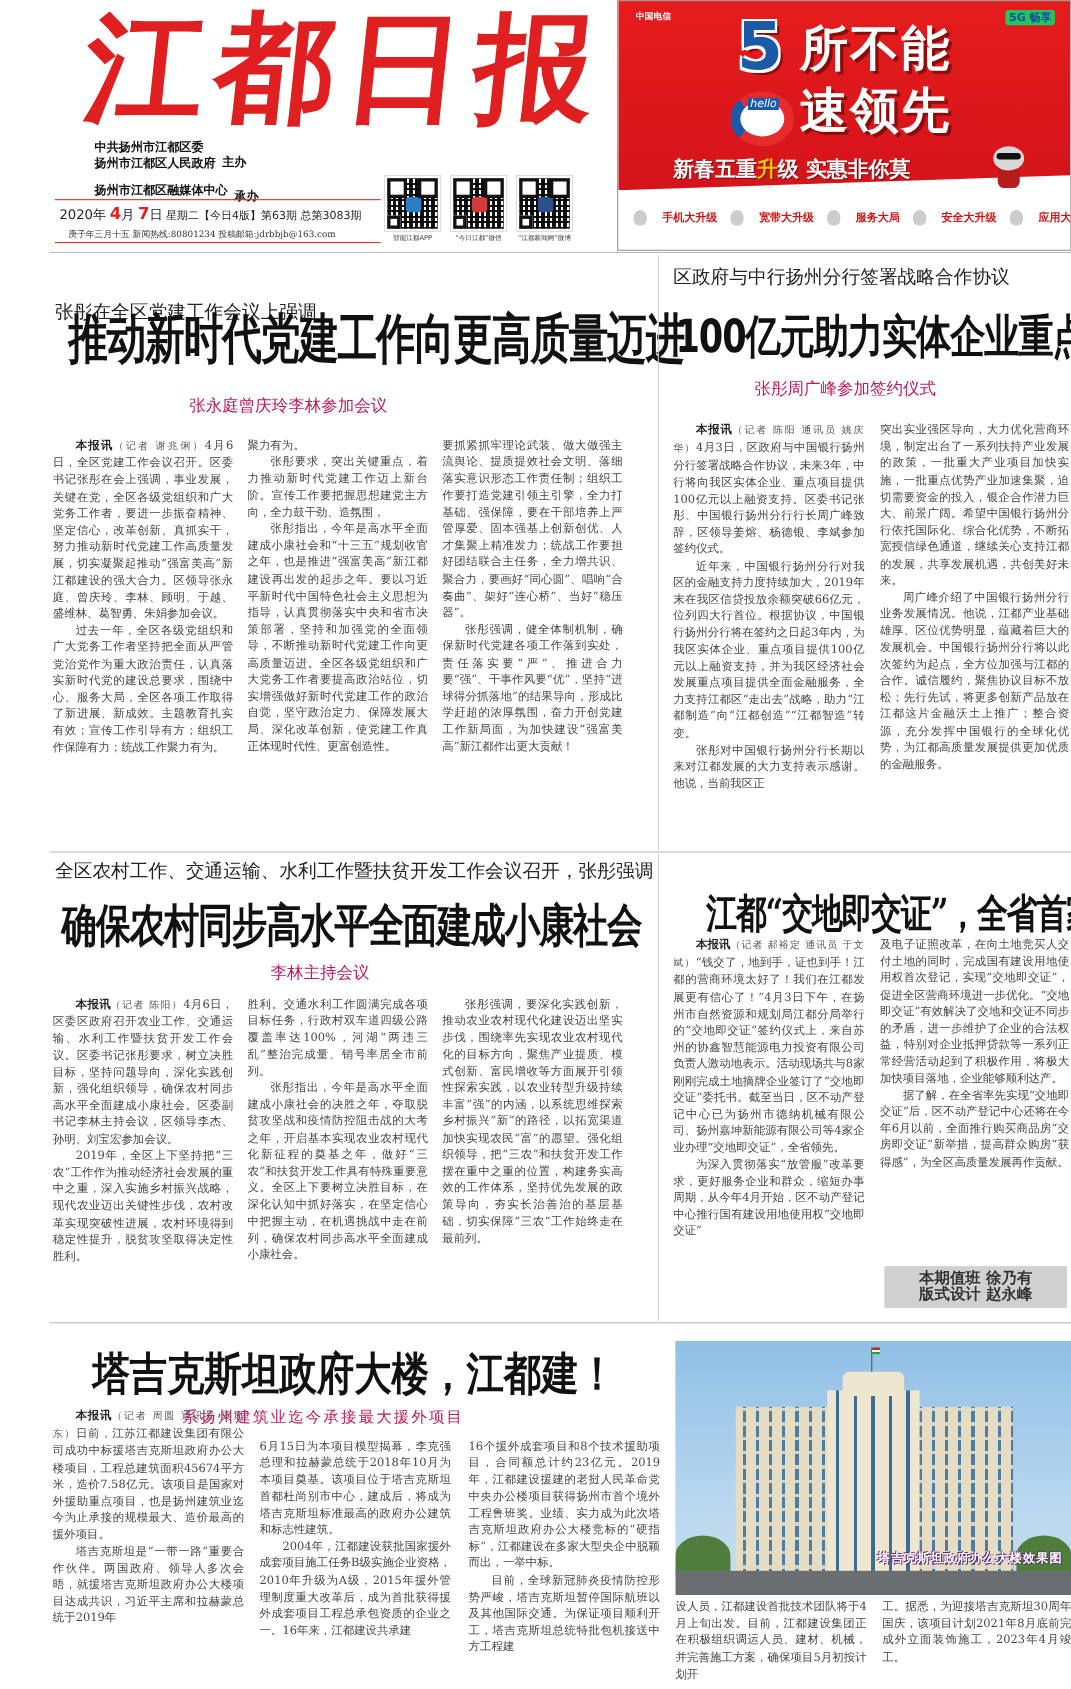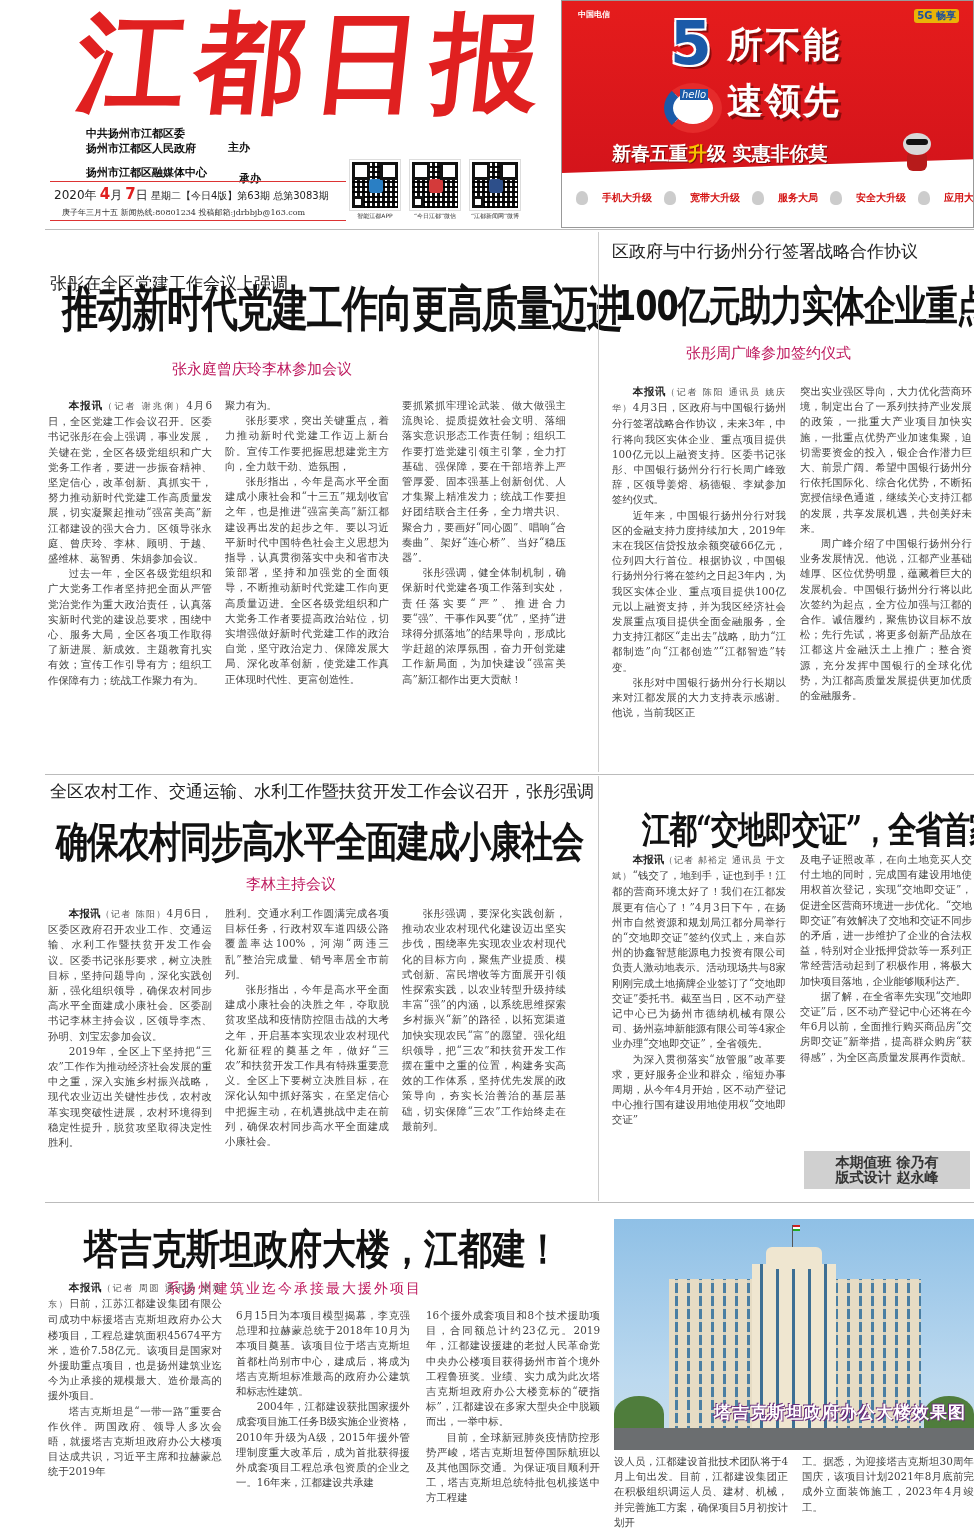--- a/index.html
+++ b/index.html
@@ -3,21 +3,21 @@
 <meta charset="utf-8">
 <style>
   * { box-sizing: border-box; margin: 0; padding: 0; }
   html, body { width: 974px; height: 1535px; background: #ffffff; overflow: hidden; }
   body { font-family: "DejaVu Serif", "Liberation Serif", serif; color: #222; position: relative; }
 
   
   .masthead { position: absolute; left: 0; top: 0; width: 560px; height: 228px; }
   .logo { position: absolute; left: 78px; top: 2px; font-family: "DejaVu Serif", serif; font-size: 108px; line-height: 120px; color: #e02020; font-weight: bold; letter-spacing: 10px; transform: skewX(-6deg); }
   .sponsors { position: absolute; left: 86px; top: 126px; font-family: "DejaVu Sans", sans-serif; font-weight: bold; font-size: 11px; line-height: 15px; color: #111; }
-  .sponsors .row { display: flex; align-items: center; gap: 26px; }
+  .sponsors .row { display: flex; align-items: center; }
   .sponsors .grp { display: flex; flex-direction: column; }
   .sponsors .role { margin-left: 6px; margin-top: 12px; }
   .date-rule { position: absolute; left: 50px; width: 296px; height: 1px; background: #d33; }
   .dateline { position: absolute; left: 54px; top: 185px; font-family: "DejaVu Sans", sans-serif; font-size: 10px; color: #222; white-space: nowrap; }
   .dateline .big { color: #e02020; font-weight: bold; font-size: 15px; }
   .dateline .mid { font-size: 12px; }
   .lunarline { position: absolute; left: 62px; top: 207px; font-size: 8px; color: #333; white-space: nowrap; }
   .qr-wrap { position: absolute; top: 160px; display: flex; flex-direction: column; align-items: center; }
   .qr { width: 50px; height: 50px; background:
       repeating-linear-gradient(90deg, #111 0 3px, #fff 3px 5px),
@@ -27,23 +27,23 @@
   .qr::before { left: 0; top: 0; }
   .qr::after { right: 0; top: 0; }
   .qr .corner { position: absolute; left: 0; bottom: 0; width: 12px; height: 12px; border: 3px solid #111; background: #fff; }
   .qr .center { position: absolute; left: 17px; top: 17px; width: 14px; height: 14px; border-radius: 3px; }
   .qr-label { font-family: "DejaVu Sans", sans-serif; font-size: 6px; color: #333; margin-top: 2px; white-space: nowrap; }
 
   
   .ad { position: absolute; left: 561px; top: 0; width: 413px; height: 228px; background: #ffffff; border: 1px solid #999; overflow: hidden; }
   .ad-red { position: absolute; left: 0; top: 0; width: 100%; height: 172px; background: linear-gradient(#e51c1c, #d4141b); clip-path: polygon(0 0, 100% 0, 100% 92%, 0 100%); }
   .ad-brand { position: absolute; left: 16px; top: 8px; font-family: "DejaVu Sans", sans-serif; font-size: 8px; color: #fff; font-weight: bold; }
-  .ad-5g { position: absolute; right: 14px; top: 8px; font-family: "DejaVu Sans", sans-serif; font-size: 10px; color: #1b4fa0; background: #eab308; padding: 0 3px; border-radius: 3px; font-weight: bold; }
+  .ad-5g { position: absolute; right: 14px; top: 8px; font-family: "DejaVu Sans", sans-serif; font-size: 10px; color: #1b4fa0; background: #22c55e; padding: 0 3px; border-radius: 3px; font-weight: bold; }
   .ad-five { position: absolute; left: 108px; top: 12px; font-family: "DejaVu Sans", sans-serif; font-size: 60px; font-weight: bold; color: #1b5aa8; text-shadow: 2px 2px 0 #fff, -2px -2px 0 #fff, 2px -2px 0 #fff, -2px 2px 0 #fff, 4px 4px 0 #8a0d0d; line-height: 60px; }
-  .ad-line1, .ad-line2 { position: absolute; left: 165px; font-family: "DejaVu Sans", sans-serif; font-weight: bold; font-size: 36px; color: #fff; text-shadow: 3px 3px 0 #8a0d0d; letter-spacing: 2px; line-height: 48px; }
+  .ad-line1, .ad-line2 { position: absolute; left: 165px; font-family: "DejaVu Sans", sans-serif; font-weight: bold; font-size: 44px; color: #fff; text-shadow: 3px 3px 0 #8a0d0d; letter-spacing: 2px; line-height: 48px; }
   .ad-line1 { top: 20px; }
   .ad-line2 { top: 76px; }
   .ad-g { position: absolute; left: 102px; top: 82px; width: 58px; height: 50px; border-radius: 50%; border: 9px solid #e52b2b; border-left-color: #1b5aa8; background: #fff; }
   .ad-hello { position: absolute; left: 118px; top: 88px; font-family: "DejaVu Sans", sans-serif; font-size: 10px; color: #fff; background: #1b5aa8; padding: 0 2px; font-style: italic; }
   .ad-slogan { position: absolute; left: 50px; top: 140px; font-family: "DejaVu Sans", sans-serif; font-weight: bold; font-size: 19px; color: #fff; text-shadow: 1px 1px 0 #7a0b0b; white-space: nowrap; }
   .ad-slogan .arrow { color: #f7c400; }
   .ad-mouse { position: absolute; right: 38px; top: 128px; width: 36px; height: 44px; }
   .ad-mouse .head { position: absolute; left: 4px; top: 4px; width: 28px; height: 22px; background: #d8d8d8; border-radius: 50%; }
   .ad-mouse .body { position: absolute; left: 8px; top: 22px; width: 20px; height: 20px; background: #b71b1b; border-radius: 6px; }
   .ad-mouse .glasses { position: absolute; left: 7px; top: 10px; width: 22px; height: 6px; background: #111; border-radius: 3px; }
@@ -70,21 +70,21 @@
   
   .photo { position: absolute; left: 614px; top: 1219px; width: 360px; height: 231px; overflow: hidden; background: linear-gradient(#8fc0e6, #bcd9ef 70%, #c8dde8); }
   .bldg-wing { position: absolute; top: 60px; height: 170px; background: repeating-linear-gradient(90deg, #e6dcc4 0 6px, #4a7fa3 6px 9px, #e6dcc4 9px 12px); }
   .bldg-wing::after { content: ""; position: absolute; inset: 0; background: repeating-linear-gradient(0deg, transparent 0 10px, rgba(230,220,196,0.9) 10px 13px); }
   .bldg-center { position: absolute; left: 138px; top: 45px; width: 84px; height: 185px; background: repeating-linear-gradient(90deg, #efe6d0 0 8px, #3d6f94 8px 11px, #efe6d0 11px 16px); }
   .bldg-top { position: absolute; left: 152px; top: 28px; width: 56px; height: 22px; background: #efe6d0; border-radius: 6px 6px 0 0; }
   .flag { position: absolute; left: 178px; top: 6px; width: 1px; height: 22px; background: #555; }
   .flag::after { content: ""; position: absolute; left: 1px; top: 0; width: 7px; height: 6px; background: linear-gradient(#c22 0 33%, #fff 33% 66%, #2a2 66%); }
   .road { position: absolute; left: 0; bottom: 0; width: 100%; height: 22px; background: #6b6e70; }
   .trees { position: absolute; bottom: 18px; width: 50px; height: 36px; background: #4f7d3c; border-radius: 50% 50% 0 0; }
-  .photo-caption { position: absolute; right: 8px; bottom: 26px; font-family: "DejaVu Serif", serif; font-size: 17px; color: #fff; font-weight: bold; text-shadow: 1px 1px 0 #6a2c7a, -1px -1px 0 #6a2c7a; letter-spacing: 1px; white-space: nowrap; }
+  .photo-caption { position: absolute; right: 8px; bottom: 26px; font-family: "DejaVu Serif", serif; font-size: 11px; color: #fff; font-weight: bold; text-shadow: 1px 1px 0 #6a2c7a, -1px -1px 0 #6a2c7a; letter-spacing: 1px; white-space: nowrap; }
 </style>
 </head>
 <body>
 
 <div class="masthead">
   <div class="logo">江都日报</div>
   <div class="sponsors">
     <div class="row">
       <div class="grp">
         <span>中共扬州市江都区委</span>

